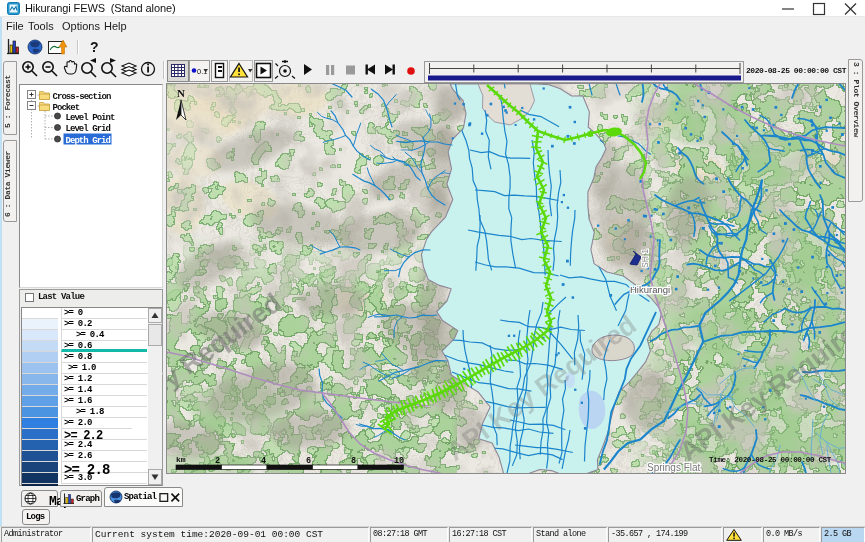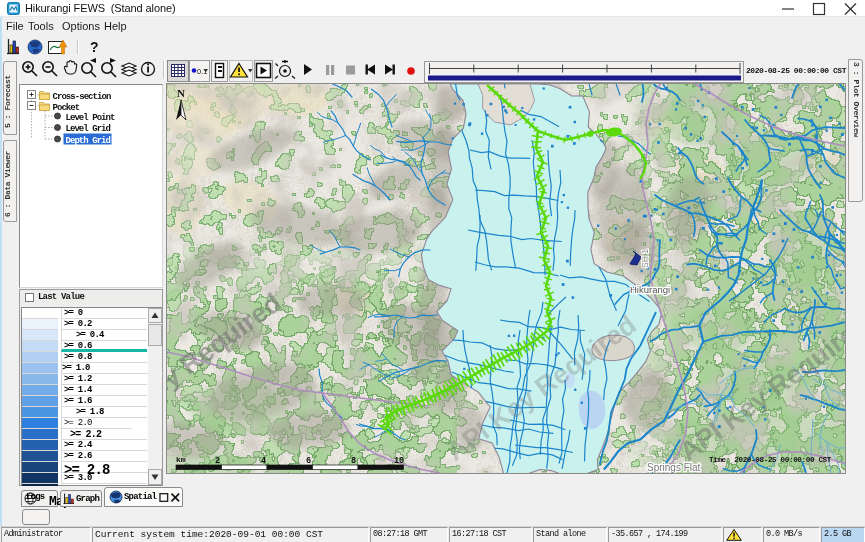--- a/index.html
+++ b/index.html
@@ -224,33 +224,33 @@
 <div class="abs mono" style="left:61px;top:308px;width:86px;height:11px;font-size:9px;letter-spacing:-0.8px;font-weight:bold;border-bottom:1px solid #d8d8d8;border-left:1px solid #d8d8d8;padding-left:2px">&gt;= 0</div>
 <div class="abs" style="left:22px;top:319px;width:36px;height:11px;background:#eaf2fc;border-bottom:1px solid #d8d8d8"></div>
 <div class="abs mono" style="left:61px;top:319px;width:86px;height:11px;font-size:9px;letter-spacing:-0.8px;font-weight:bold;border-bottom:1px solid #d8d8d8;border-left:1px solid #d8d8d8;padding-left:2px">&gt;= 0.2</div>
 <div class="abs" style="left:22px;top:330px;width:36px;height:11px;background:#d8e7fa;border-bottom:1px solid #d8d8d8"></div>
 <div class="abs mono" style="left:61px;top:330px;width:86px;height:11px;font-size:9px;letter-spacing:-0.8px;font-weight:bold;border-bottom:1px solid #d8d8d8;border-left:1px solid #d8d8d8;padding-left:14px">&gt;= 0.4</div>
 <div class="abs" style="left:22px;top:341px;width:36px;height:11px;background:#c4dbf6;border-bottom:1px solid #d8d8d8"></div>
 <div class="abs mono" style="left:61px;top:341px;width:86px;height:11px;font-size:9px;letter-spacing:-0.8px;font-weight:bold;border-bottom:3px solid #14b8a6;border-left:1px solid #d8d8d8;padding-left:2px">&gt;= 0.6</div>
 <div class="abs" style="left:22px;top:352px;width:36px;height:11px;background:#b0cff3;border-bottom:1px solid #d8d8d8"></div>
 <div class="abs mono" style="left:61px;top:352px;width:86px;height:11px;font-size:9px;letter-spacing:-0.8px;font-weight:bold;border-bottom:1px solid #d8d8d8;border-left:1px solid #d8d8d8;padding-left:2px">&gt;= 0.8</div>
 <div class="abs" style="left:22px;top:363px;width:36px;height:11px;background:#9cc3ef;border-bottom:1px solid #d8d8d8"></div>
-<div class="abs mono" style="left:61px;top:363px;width:103px;height:11px;font-size:9px;letter-spacing:-0.8px;font-weight:bold;border-bottom:1px solid #d8d8d8;border-left:1px solid #d8d8d8;padding-left:0">&gt;= 1.0</div>
+<div class="abs mono" style="left:61px;top:363px;width:103px;height:11px;font-size:9px;letter-spacing:-0.8px;font-weight:bold;border-bottom:1px solid #d8d8d8;border-left:1px solid #d8d8d8;padding-left:6px">&gt;= 1.0</div>
 <div class="abs" style="left:22px;top:374px;width:36px;height:11px;background:#88b7ec;border-bottom:1px solid #d8d8d8"></div>
 <div class="abs mono" style="left:61px;top:374px;width:86px;height:11px;font-size:9px;letter-spacing:-0.8px;font-weight:bold;border-bottom:1px solid #d8d8d8;border-left:1px solid #d8d8d8;padding-left:2px">&gt;= 1.2</div>
 <div class="abs" style="left:22px;top:385px;width:36px;height:11px;background:#74abe9;border-bottom:1px solid #d8d8d8"></div>
 <div class="abs mono" style="left:61px;top:385px;width:86px;height:11px;font-size:9px;letter-spacing:-0.8px;font-weight:bold;border-bottom:1px solid #d8d8d8;border-left:1px solid #d8d8d8;padding-left:2px">&gt;= 1.4</div>
 <div class="abs" style="left:22px;top:396px;width:36px;height:11px;background:#60a0e6;border-bottom:1px solid #d8d8d8"></div>
 <div class="abs mono" style="left:61px;top:396px;width:86px;height:11px;font-size:9px;letter-spacing:-0.8px;font-weight:bold;border-bottom:1px solid #d8d8d8;border-left:1px solid #d8d8d8;padding-left:2px">&gt;= 1.6</div>
 <div class="abs" style="left:22px;top:407px;width:36px;height:11px;background:#4a94e2;border-bottom:1px solid #d8d8d8"></div>
 <div class="abs mono" style="left:61px;top:407px;width:86px;height:11px;font-size:9px;letter-spacing:-0.8px;font-weight:bold;border-bottom:1px solid #d8d8d8;border-left:1px solid #d8d8d8;padding-left:14px">&gt;= 1.8</div>
 <div class="abs" style="left:22px;top:418px;width:36px;height:11px;background:#2e7fe0;border-bottom:1px solid #d8d8d8"></div>
-<div class="abs mono" style="left:61px;top:418px;width:71px;height:11px;font-size:9px;letter-spacing:-0.8px;font-weight:normal;border-bottom:1px solid #d8d8d8;border-left:1px solid #d8d8d8;padding-left:2px">&gt;= 2.0</div>
+<div class="abs mono" style="left:61px;top:418px;width:71px;height:11px;font-size:9px;letter-spacing:-0.8px;font-weight:bold;border-bottom:1px solid #d8d8d8;border-left:1px solid #d8d8d8;padding-left:2px">&gt;= 2.0</div>
 <div class="abs" style="left:22px;top:429px;width:36px;height:11px;background:#2a70c8;border-bottom:1px solid #d8d8d8"></div>
-<div class="abs mono" style="left:61px;top:429px;width:86px;height:11px;font-size:10px;letter-spacing:-0.8px;font-weight:bold;border-bottom:1px solid #d8d8d8;border-left:1px solid #d8d8d8;padding-left:8px">&gt;= 2.2</div>
+<div class="abs mono" style="left:61px;top:429px;width:86px;height:11px;font-size:12px;letter-spacing:-0.8px;font-weight:bold;border-bottom:1px solid #d8d8d8;border-left:1px solid #d8d8d8;padding-left:2px">&gt;= 2.2</div>
 <div class="abs" style="left:22px;top:440px;width:36px;height:11px;background:#2461ae;border-bottom:1px solid #d8d8d8"></div>
 <div class="abs mono" style="left:61px;top:440px;width:86px;height:11px;font-size:9px;letter-spacing:-0.8px;font-weight:bold;border-bottom:1px solid #d8d8d8;border-left:1px solid #d8d8d8;padding-left:2px">&gt;= 2.4</div>
 <div class="abs" style="left:22px;top:451px;width:36px;height:11px;background:#1e5295;border-bottom:1px solid #d8d8d8"></div>
 <div class="abs mono" style="left:61px;top:451px;width:86px;height:11px;font-size:9px;letter-spacing:-0.8px;font-weight:bold;border-bottom:1px solid #d8d8d8;border-left:1px solid #d8d8d8;padding-left:2px">&gt;= 2.6</div>
 <div class="abs" style="left:22px;top:462px;width:36px;height:11px;background:#18437b;border-bottom:1px solid #d8d8d8"></div>
 <div class="abs mono" style="left:61px;top:462px;width:88px;height:11px;font-size:14px;letter-spacing:-0.8px;font-weight:bold;border-bottom:1px solid #d8d8d8;border-left:1px solid #d8d8d8;padding-left:2px">&gt;= 2.8</div>
 <div class="abs" style="left:22px;top:473px;width:36px;height:11px;background:#123462;border-bottom:1px solid #d8d8d8"></div>
 <div class="abs mono" style="left:61px;top:473px;width:86px;height:11px;font-size:9px;letter-spacing:-0.8px;font-weight:bold;border-bottom:1px solid #d8d8d8;border-left:1px solid #d8d8d8;padding-left:2px">&gt;= 3.0</div>
 <div class="abs" style="left:22px;top:484px;width:36px;height:2px;background:#0c2648"></div>
 
@@ -967,21 +967,21 @@
  <circle cx="7" cy="7" r="6" fill="none" stroke="#0d2550" stroke-width="0.8"></circle>
 </svg>
 <div class="abs mono" style="left:124px;top:492px;font-size:9px;font-weight:bold;letter-spacing:-0.8px">Spatial</div>
 <svg class="abs" style="left:159px;top:491px" width="23" height="13" viewBox="0 0 24 13">
  <rect x="1" y="2.5" width="8" height="8" fill="none" stroke="#222" stroke-width="1.4"></rect>
  <line x1="13" y1="2.5" x2="21" y2="10.5" stroke="#111" stroke-width="1.7"></line>
  <line x1="21" y1="2.5" x2="13" y2="10.5" stroke="#111" stroke-width="1.7"></line>
 </svg>
 
 <div class="abs" style="left:22px;top:509px;width:28px;height:16px;background:#f4f3f1;border:1px solid #888;border-radius:3px"></div>
-<div class="abs mono" style="left:26px;top:492px;font-size:9px;font-weight:bold;letter-spacing:-0.8px">Logs</div>
+<div class="abs mono" style="left:26px;top:512px;font-size:9px;font-weight:bold;letter-spacing:-0.8px">Logs</div>
 
 <div class="abs" style="left:0;top:526px;width:865px;height:16px;background:#f0f0f0;border-top:1px solid #d5d5d5"></div>
 <div class="abs mono scell" style="left:1px;width:90px;font-size:8.5px">Administrator</div>
 <div class="abs mono scell" style="left:92px;width:277px;letter-spacing:0;font-size:9.5px">Current system time:2020-09-01 00:00 CST</div>
 <div class="abs mono scell" style="left:370px;width:78px;font-size:8.5px">08:27:18 GMT</div>
 <div class="abs mono scell" style="left:449px;width:83px;font-size:8.5px">16:27:18 CST</div>
 <div class="abs mono scell" style="left:533px;width:74px;font-size:8.5px">Stand alone</div>
 <div class="abs mono scell" style="left:608px;width:114px;font-size:8.5px">-35.657 , 174.199</div>
 <div class="abs mono scell" style="left:723px;width:39px;font-size:8.5px"></div>
 <div class="abs mono scell" style="left:763px;width:57px;font-size:8.5px">0.0 MB/s</div>

